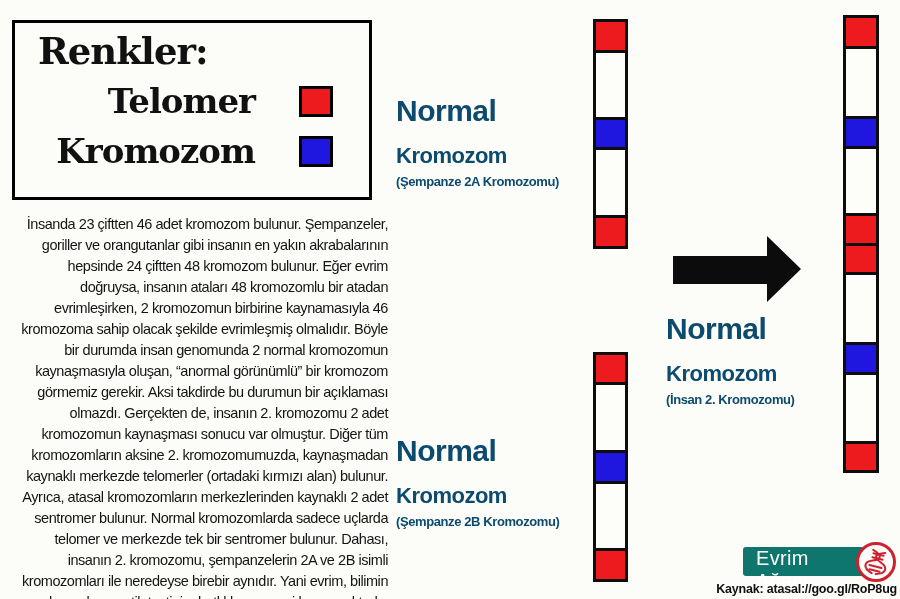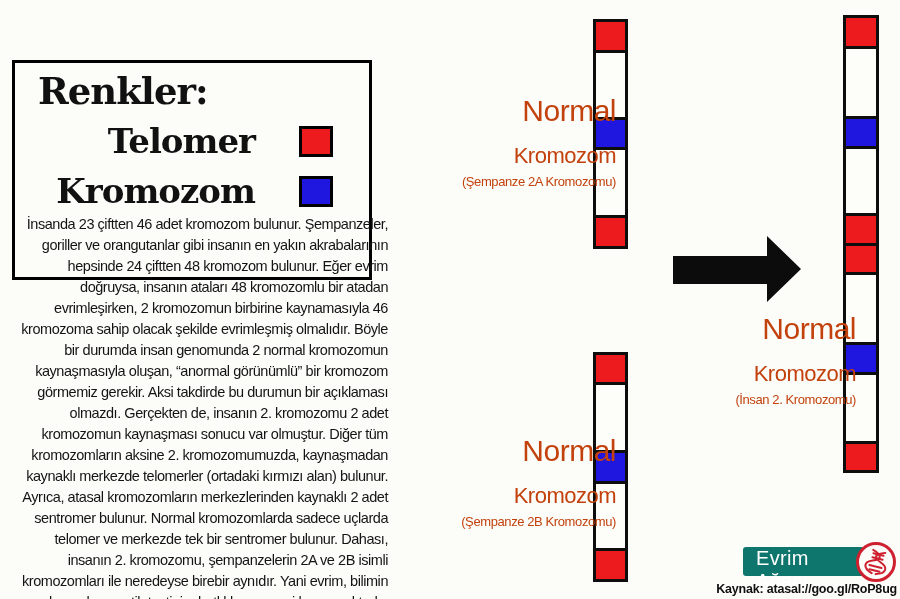--- a/index.html
+++ b/index.html
@@ -2,23 +2,23 @@
 <html><head>
 <meta charset="utf-8">
 <style>
   html,body{margin:0;padding:0;}
   .canvas{
     position:relative;width:900px;height:599px;background:#fcfdf9;
     font-family:"Liberation Sans",sans-serif;overflow:hidden;color:#111;
   }
   
   .legend-box{
-    position:absolute;left:12px;top:20px;width:360px;height:220px;
+    position:absolute;left:12px;top:20px;width:360px;height:180px;
     border:3px solid #000;box-sizing:border-box;
-    font-family:"DejaVu Serif",serif;font-weight:bold;margin-top:40px;
+    font-family:"DejaVu Serif",serif;font-weight:bold;
   }
   .legend-title{position:absolute;left:23px;top:6px;font-size:37px;letter-spacing:-1px;}
   .legend-row{position:absolute;right:36px;display:flex;align-items:center;gap:44px;}
   .legend-row.r1{top:60px;}
   .legend-row.r2{top:110px;}
   .legend-label{font-size:34px;letter-spacing:-1px;line-height:36px;}
   .legend-swatch{width:28px;height:25px;border:3px solid #000;}
   
   .para{
     position:absolute;left:8px;top:214px;width:380px;text-align:right;
@@ -28,21 +28,21 @@
   .chr{
     position:absolute;border:3px solid #0d0d0d;box-sizing:border-box;
     display:flex;flex-direction:column;background:#fdfdfa;
   }
   .chr-seg{flex-basis:0;min-height:0;}
   .chr-seg + .chr-seg{border-top:3px solid #0d0d0d;}
   #chr-2a{left:593px;top:19px;width:35px;height:230px;}
   #chr-2b{left:593px;top:352px;width:35px;height:230px;}
   #chr-human{left:843px;top:15px;width:36px;height:458px;}
   
-  .chr-label{position:absolute;text-align:right;font-weight:normal;color:#c2410c;}
+  .chr-label{position:absolute;text-align:left;font-weight:bold;color:#0c4a6e;}
   .chr-label .l1{font-size:30px;line-height:34px;margin-bottom:13px;letter-spacing:-0.5px;}
   .chr-label .l2{font-size:22px;line-height:29px;margin-bottom:4px;letter-spacing:-0.5px;}
   .chr-label .sub{font-size:13px;line-height:16px;letter-spacing:-0.4px;}
   #label-2a{left:396px;top:94px;width:220px;}
   #label-2b{left:396px;top:434px;width:220px;}
   #label-human{left:666px;top:312px;width:190px;}
   
   .arrow{position:absolute;left:673px;top:235px;}
   
   .logo-bar{

